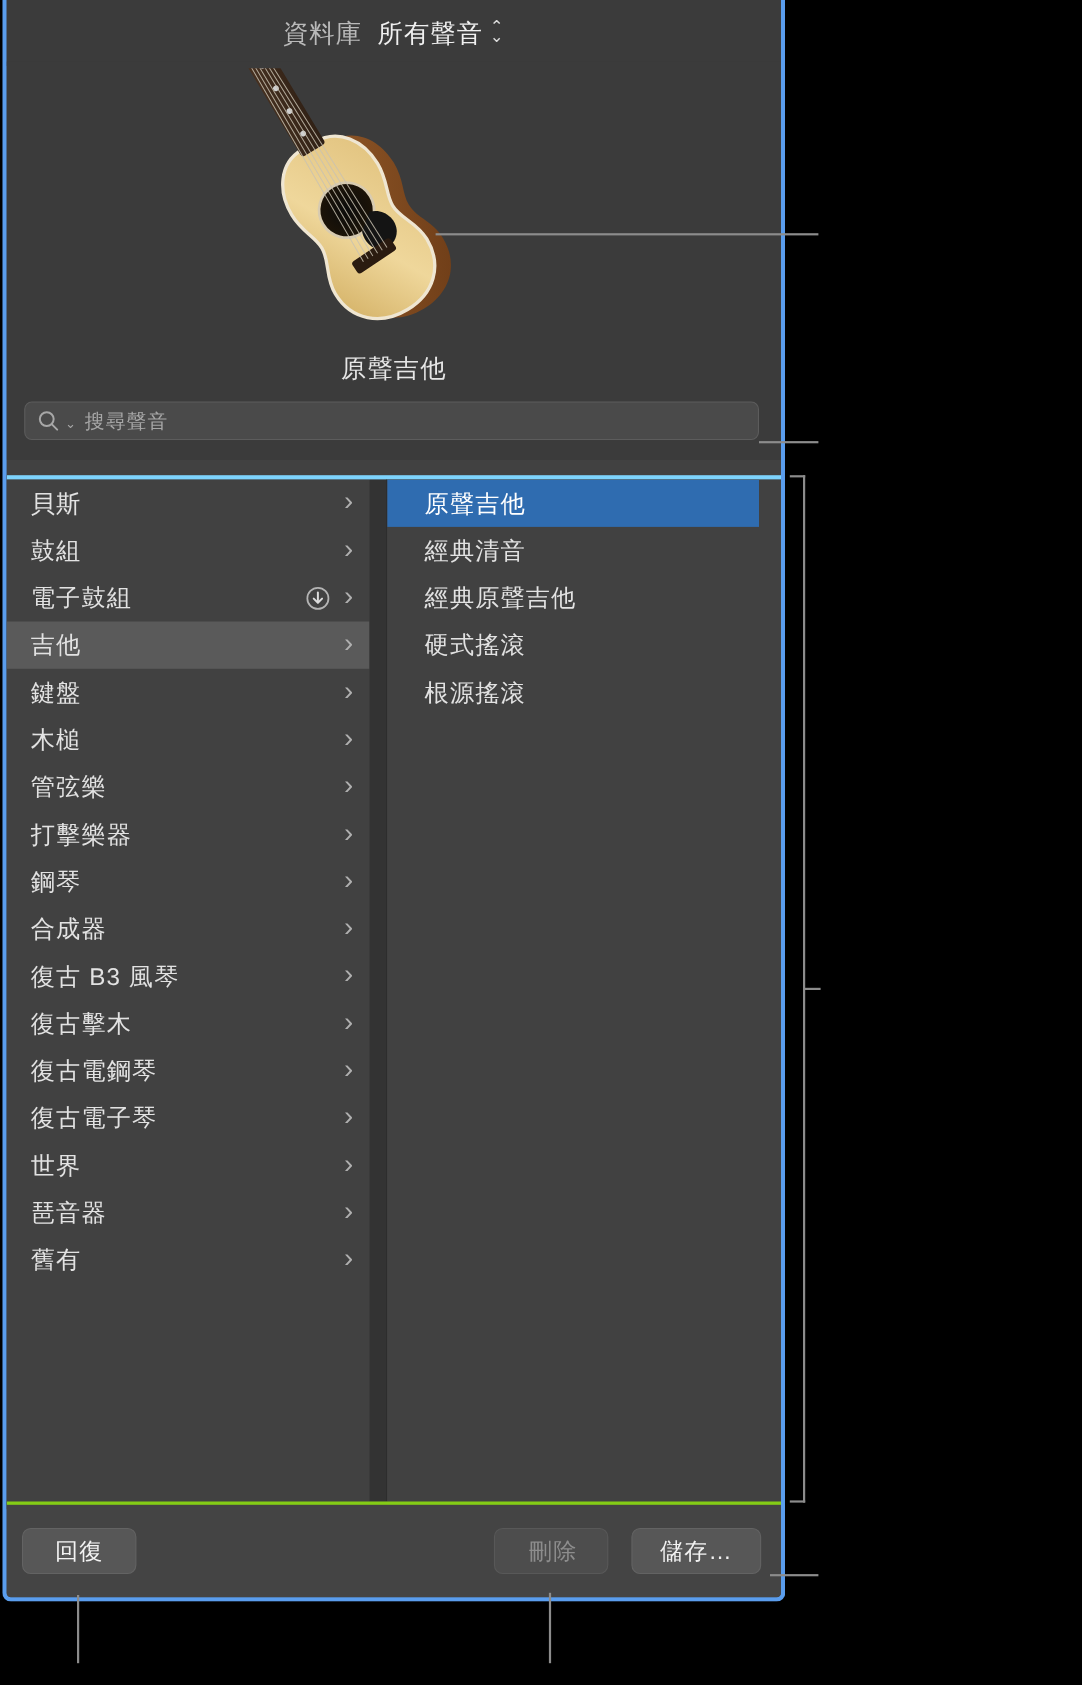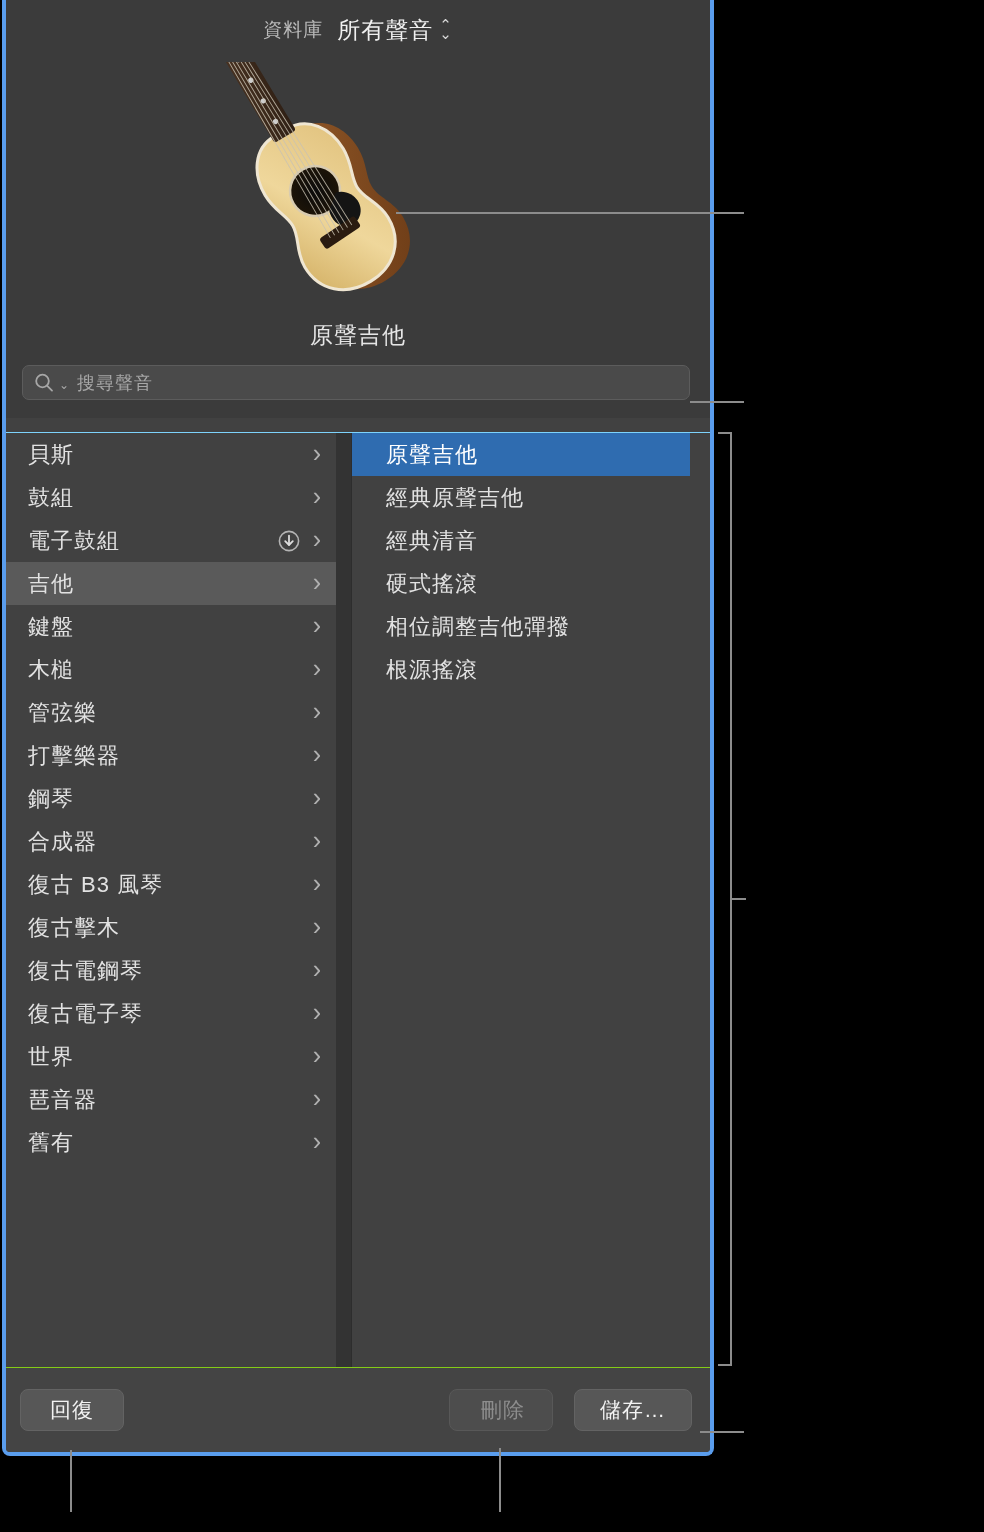--- a/index.html
+++ b/index.html
@@ -38,21 +38,21 @@
     width: 100%;
     height: 60px;
     display: flex;
     align-items: center;
     justify-content: center;
     gap: 14px;
     background: #3b3b3b;
   }
   #lib-header .lib-word {
     color: #b9b9b9;
-    font-size: 19px;
+    font-size: 23px;
     letter-spacing: 1px;
   }
   #lib-header .lib-menu {
     display: inline-flex;
     align-items: center;
     gap: 6px;
     color: #f0f0f0;
     font-size: 23px;
     letter-spacing: 1px;
     text-align: right;
@@ -130,21 +130,21 @@
   }
 
   
   #lists {
     position: absolute;
     left: 0;
     top: 432px;
     width: 704px;
     height: 936px;
     background: #414141;
-    border-top: 1px solid #7dd3fc;
+    border-top: 4px solid #7dd3fc;
   }
   #category-column {
     position: absolute;
     left: 0; top: 0;
     width: 330px;
     height: 100%;
     background: #414141;
     overflow: hidden;
   }
   #column-gutter {
@@ -209,21 +209,21 @@
   }
 
   
   #bottom-bar {
     position: absolute;
     left: 0;
     bottom: 0;
     width: 704px;
     height: 84px;
     background: #444444;
-    border-top: 1px solid #84cc16;
+    border-top: 3px solid #84cc16;
   }
   .btn {
     position: absolute;
     top: 21px;
     height: 42px;
     box-sizing: border-box;
     background: #575757;
     border: 1px solid #636363;
     border-radius: 8px;
     color: #f2f2f2;
@@ -449,30 +449,27 @@
           <span class="cat-spacer"></span>
           <span class="disc-chev">›</span>
         </div>
       </div>
     <div id="column-gutter"></div>
     <div id="patch-column">
         <div class="patch-row selected">
           <span>原聲吉他</span>
         </div>
         <div class="patch-row">
+          <span>經典清音</span>
+        </div>
+        <div class="patch-row">
           <span>經典原聲吉他</span>
-        </div>
-        <div class="patch-row">
-          <span>經典清音</span>
         </div>
         <div class="patch-row">
           <span>硬式搖滾</span>
-        </div>
-        <div class="patch-row">
-          <span>相位調整吉他彈撥</span>
         </div>
         <div class="patch-row">
           <span>根源搖滾</span>
         </div>
       </div>
   </div>
 
   <div id="bottom-bar">
     <div class="btn" id="btn-revert">回復</div>
     <div class="btn" id="btn-delete">刪除</div>

